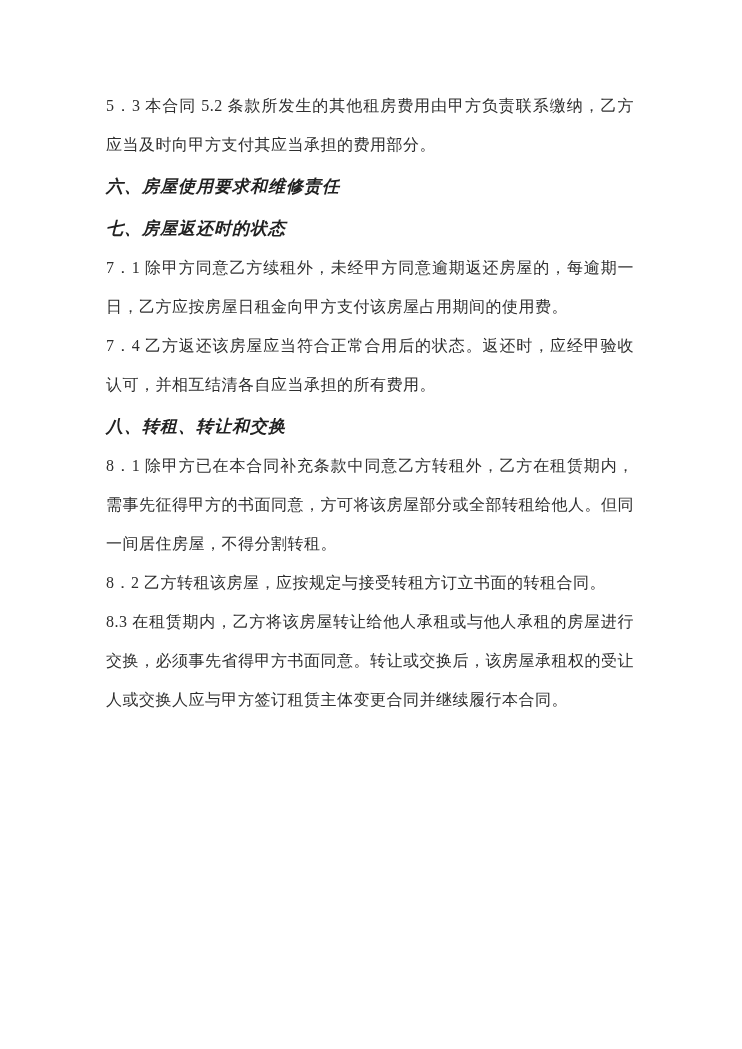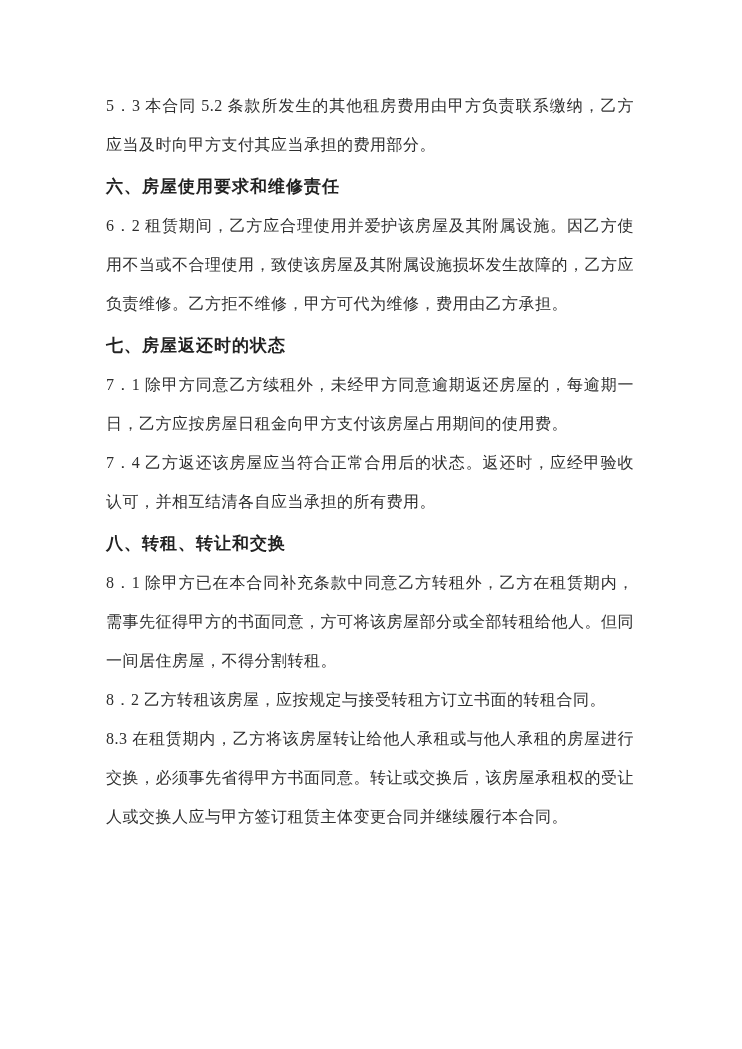--- a/index.html
+++ b/index.html
@@ -32,20 +32,21 @@
     letter-spacing: 0.5px;
   }
   .heading {
     margin: 3px 0 0 0;
     font-family: "Liberation Sans", sans-serif;
     font-weight: bold;
     font-size: 17px;
     line-height: 39px;
     color: #222222;
     letter-spacing: 1px;
+    font-style: italic;
   }
   .watermark {
     position: absolute;
     right: 56px;
     top: 912px;
     text-align: left;
     transform: skewX(-8deg);
     font-family: "Liberation Sans", sans-serif;
     font-weight: bold;
     pointer-events: none;
@@ -67,21 +68,20 @@
   }
 </style>
 </head>
 <body>
 
 <div class="page">
 
   <div class="doc">
     <p class="para">5．3 本合同 5.2 条款所发生的其他租房费用由甲方负责联系缴纳，乙方应当及时向甲方支付其应当承担的费用部分。</p>
     <h2 class="heading">六、房屋使用要求和维修责任</h2>
-    <p class="para">6．2 租赁期间，乙方应合理使用并爱护该房屋及其附属设施。因乙方使用不当或不合理使用，致使该房屋及其附属设施损坏发生故障的，乙方应负责维修。乙方拒不维修，甲方可代为维修，费用由乙方承担。</p>
     <h2 class="heading">七、房屋返还时的状态</h2>
     <p class="para">7．1 除甲方同意乙方续租外，未经甲方同意逾期返还房屋的，每逾期一日，乙方应按房屋日租金向甲方支付该房屋占用期间的使用费。</p>
     <p class="para">7．4 乙方返还该房屋应当符合正常合用后的状态。返还时，应经甲验收认可，并相互结清各自应当承担的所有费用。</p>
     <h2 class="heading">八、转租、转让和交换</h2>
     <p class="para">8．1 除甲方已在本合同补充条款中同意乙方转租外，乙方在租赁期内，需事先征得甲方的书面同意，方可将该房屋部分或全部转租给他人。但同一间居住房屋，不得分割转租。</p>
     <p class="para">8．2 乙方转租该房屋，应按规定与接受转租方订立书面的转租合同。</p>
     <p class="para">8.3 在租赁期内，乙方将该房屋转让给他人承租或与他人承租的房屋进行交换，必须事先省得甲方书面同意。转让或交换后，该房屋承租权的受让人或交换人应与甲方签订租赁主体变更合同并继续履行本合同。</p>
   </div>
 
   <div class="watermark">

